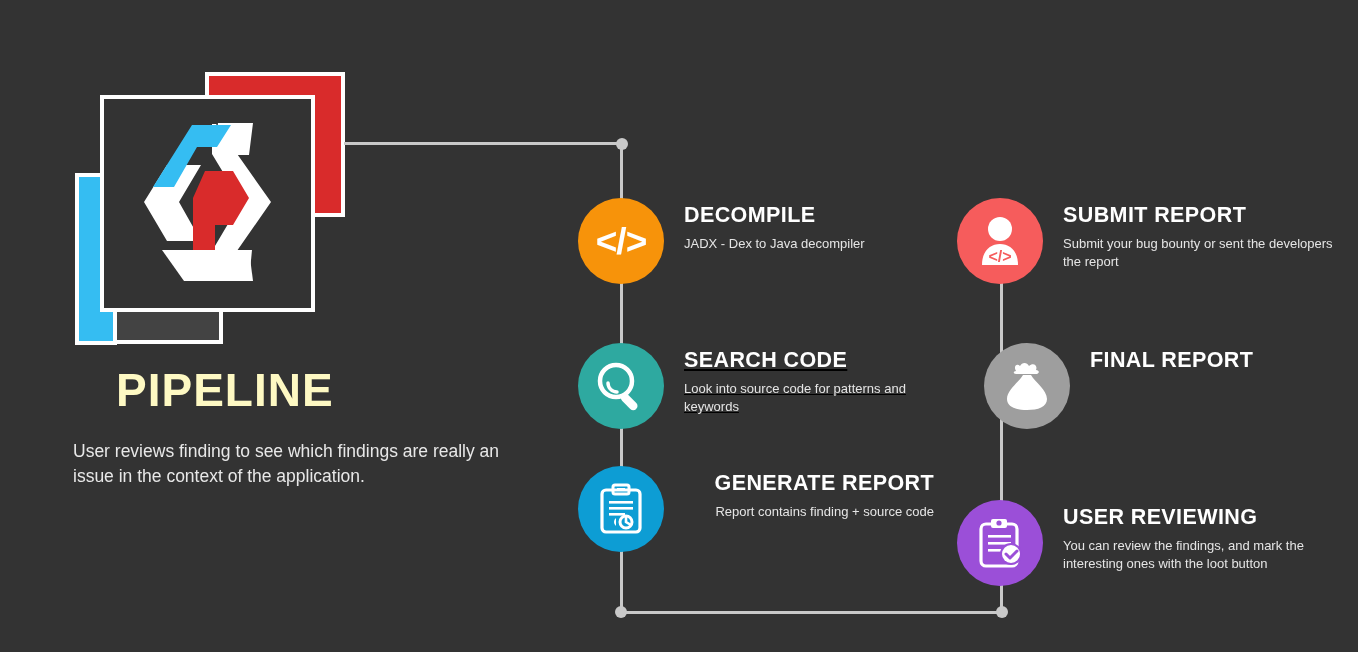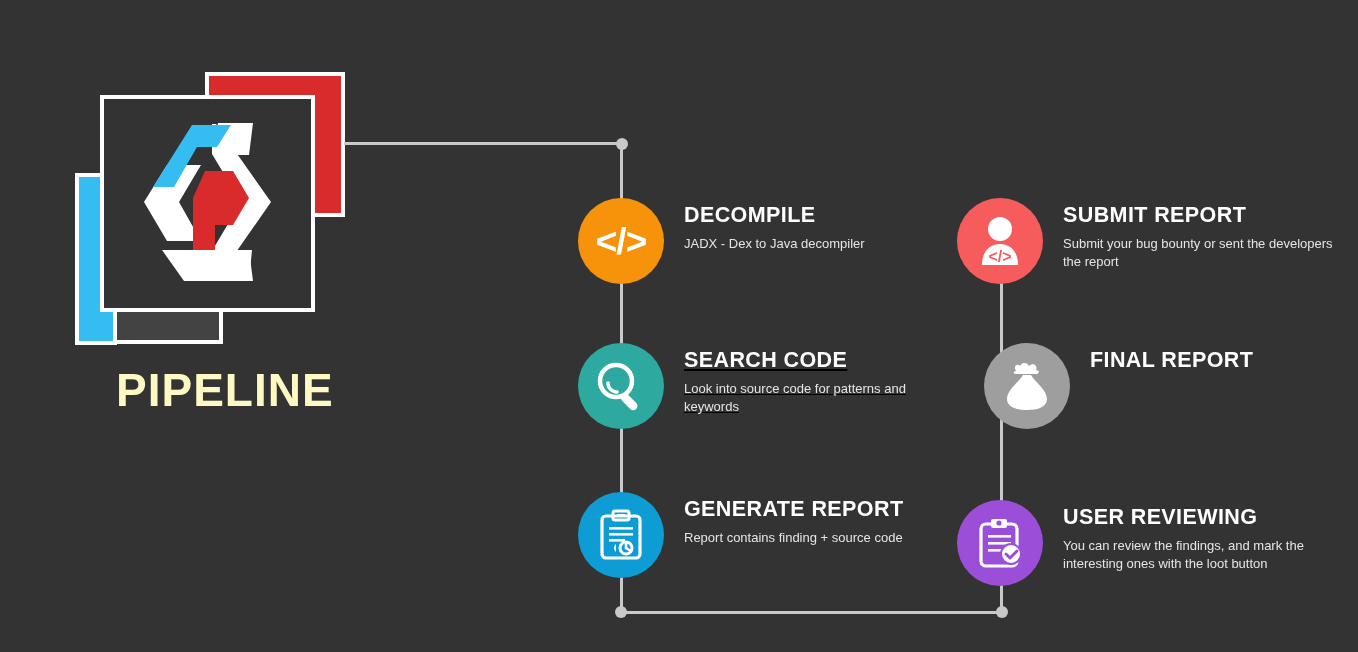--- a/index.html
+++ b/index.html
@@ -54,21 +54,21 @@
   }
   .node-text{margin-left:20px;padding-top:6px;}
   .node-title{
     font-size:21.5px;font-weight:bold;color:#ffffff;
     letter-spacing:0.4px;line-height:1.1;margin-bottom:7px;
   }
   .node-desc{font-size:13px;color:#e5e5e5;line-height:1.45;}
 
   .n-decompile{left:578px;top:198px;}
   .n-search{left:578px;top:343px;text-decoration:underline;}
-  .n-generate{left:578px;top:492px;}
+  .n-generate{left:578px;top:466px;text-align:right;}
   .n-submit{left:957px;top:198px;}
   .n-final{left:984px;top:343px;}
   .n-review{left:957px;top:500px;}
 
   .n-decompile .node-text{width:280px;}
   .n-search .node-text{width:250px;}
   .n-generate .node-text{width:250px;}
   .n-submit .node-text{width:270px;}
   .n-final .node-text{width:260px;}
   .n-review .node-text{width:265px;}
@@ -99,20 +99,21 @@
         <path d="M62 155 L152 155 L149 186 L84 186 Z" fill="#FFFFFF"></path>
 
         <path d="M92 30 L131 30 L117 52 L97 52 L74 92 L53 92 Z" fill="#35BDF2"></path>
 
         <path d="M105 76 L133 76 L149 103 L133 130 L115 130 L115 155 L93 155 L93 103 Z" fill="#D92B2B"></path>
       </svg>
     </div>
   </div>
 
   <div class="pipeline-title">PIPELINE</div>
+  <div class="pipeline-sub">User reviews finding to see which findings are really an issue in the context of the application.</div>
 
   <div class="conn conn-h-top"></div>
   <div class="conn conn-v-left"></div>
   <div class="conn conn-h-bottom"></div>
   <div class="conn conn-v-right"></div>
   <div class="dot dot-top-left"></div>
   <div class="dot dot-bot-left"></div>
   <div class="dot dot-bot-right"></div>
 
   <div class="node n-decompile">

